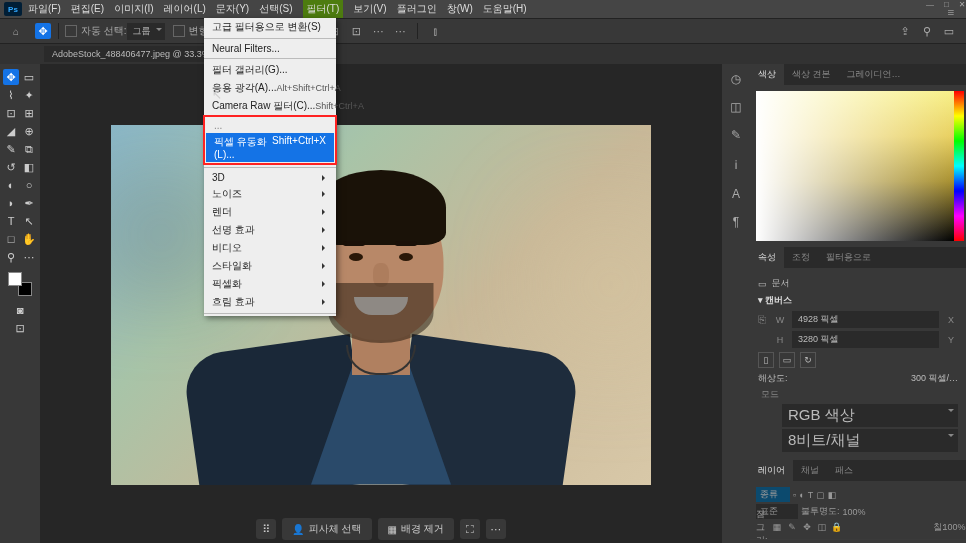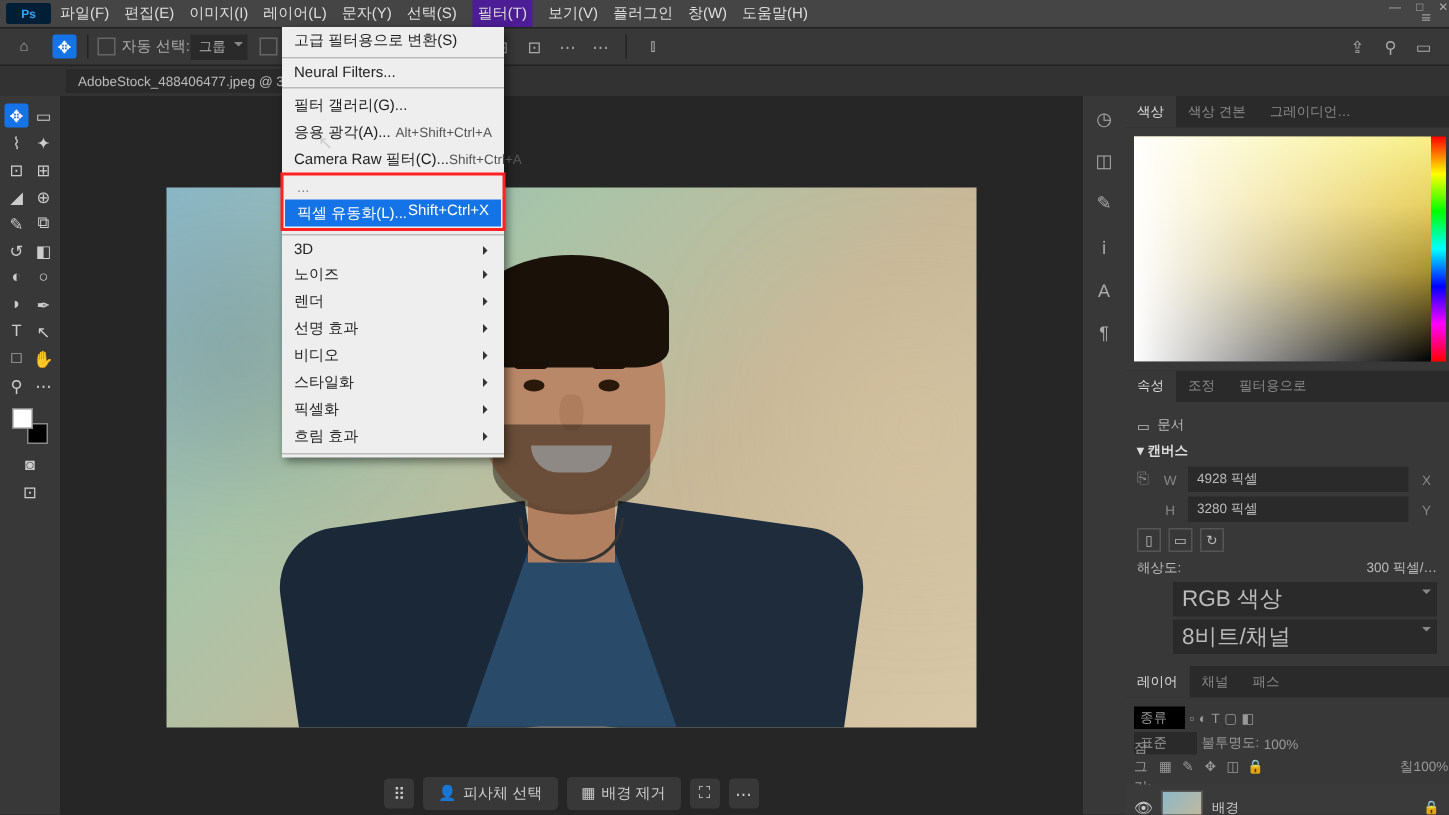--- a/index.html
+++ b/index.html
@@ -1,20 +1,20 @@
 <!DOCTYPE html>
 <html><head>
 <meta charset="utf-8">
 <style>
 * { margin: 0; padding: 0; box-sizing: border-box; font-family: "Malgun Gothic", Arial, sans-serif; }
 body { background: #323232; color: #ccc; font-size: 10px; overflow: hidden; width: 966px; height: 543px; position: relative; }
 .menubar { background: #454545; height: 18px; display: flex; align-items: center; padding: 0 4px; font-size: 10px; color: #ddd; }
-.menubar .logo { width: 30px; height: 14px; background: #001e36; color: #31a8ff; font-size: 8px; font-weight: bold; display: flex; align-items: center; justify-content: center; margin-right: 6px; border-radius: 2px; }
+.menubar .logo { width: 18px; height: 14px; background: #001e36; color: #31a8ff; font-size: 8px; font-weight: bold; display: flex; align-items: center; justify-content: center; margin-right: 6px; border-radius: 2px; }
 .menubar span { margin-right: 10px; cursor: default; }
-.menubar span.active { background: #4c1d95; padding: 2px 4px; }
+.menubar span.active { background: #4d7c0f; padding: 2px 4px; }
 .optbar { background: #383838; height: 26px; display: flex; align-items: center; padding: 0 6px; font-size: 10px; color: #aaa; border-top: 1px solid #222; border-bottom: 1px solid #222; }
 .optbar .home { width: 20px; height: 18px; display: flex; align-items: center; justify-content: center; margin-right: 8px; }
 .optbar .sep { width: 1px; height: 16px; background: #222; margin: 0 6px; }
 .optbar .check { width: 12px; height: 12px; border: 1px solid #666; margin-right: 4px; }
 .optbar .dd { background: #2a2a2a; padding: 2px 14px 2px 6px; margin-right: 8px; position: relative; font-size: 9px; }
 .optbar .dd::after { content: ""; position: absolute; right: 3px; top: 5px; border: 3px solid transparent; border-top-color: #888; }
 .optbar .iconbtn { width: 16px; height: 16px; margin: 0 3px; color: #aaa; font-size: 11px; display: flex; align-items: center; justify-content: center; }
 .tabbar { background: #323232; height: 20px; display: flex; align-items: center; padding-left: 44px; font-size: 9px; color: #bbb; }
 .tabbar .tab { padding: 3px 8px; background: #2a2a2a; }
 .main { display: flex; height: calc(100% - 64px); }
@@ -69,21 +69,21 @@
 .layers-panel { flex: 1; display: flex; flex-direction: column; }
 .layer-opts { padding: 4px 6px; font-size: 9px; color: #999; }
 .layer-opts .row { display: flex; align-items: center; margin: 2px 0; gap: 3px; }
 .lock-icons { display: flex; gap: 3px; align-items: center; font-size: 9px; }
 .lock-icons span { width: 12px; height: 12px; display: flex; align-items: center; justify-content: center; }
 .layer-list { flex: 1; background: #2e2e2e; }
 .layer-item { display: flex; align-items: center; padding: 4px 6px; background: #3a3a3a; gap: 6px; font-size: 9px; }
 .layer-item .eye { position: static; width: 12px; height: 10px; background: none; color: #ccc; font-size: 10px; }
 .layer-item .thumb { width: 28px; height: 22px; background: linear-gradient(135deg, #8bb8c8, #c8b898); border: 1px solid #555; }
 .layer-item .lock { margin-left: auto; font-size: 9px; color: #888; }
-.filter-menu { position: absolute; top: 18px; left: 188px; width: 148px; background: #eee; color: #222; font-size: 10px; box-shadow: 2px 2px 6px rgba(0,0,0,0.5); z-index: 100; }
+.filter-menu { position: absolute; top: 18px; left: 204px; width: 132px; background: #eee; color: #222; font-size: 10px; box-shadow: 2px 2px 6px rgba(0,0,0,0.5); z-index: 100; }
 .fm-item { padding: 2px 8px; display: flex; justify-content: space-between; align-items: center; white-space: nowrap; }
 .fm-item .sc { font-size: 9px; color: #555; }
 .fm-item .arrow { border: 3px solid transparent; border-left-color: #333; }
 .fm-sep { height: 1px; background: #bbb; margin: 2px 0; }
 .fm-hl-box { border: 2px solid #f22; padding: 1px; margin: 0 -1px; }
 .fm-hidden { padding: 2px 8px; color: #888; }
 .fm-highlighted { background: #1473e6; color: #fff; padding: 2px 8px; display: flex; justify-content: space-between; }
 .cursor { position: absolute; top: 88px; left: 212px; z-index: 200; font-size: 12px; pointer-events: none; }
 .hamburger { position: absolute; right: 4px; top: 2px; color: #888; font-size: 11px; }
 .wclose { position: absolute; right: 0; top: 0; width: 40px; height: 14px; display: flex; }
@@ -282,34 +282,37 @@
       </div>
       <div class="prop-icons">
         <span>▯</span>
         <span>▭</span>
         <span>↻</span>
       </div>
       <div class="prop-row">
           <span style="flex:1">해상도:</span>
           <span>300 픽셀/…</span>
         </div>
+      <div class="prop-row">
+          <span class="lbl" style="width:24px">모드</span>
+        </div>
       <div class="dd2">RGB 색상</div>
       <div class="dd2">8비트/채널</div>
     </div>
 
     <div class="panel-tabs">
       <span class="active">레이어</span>
       <span>채널</span>
       <span>패스</span>
       <span class="hamburger">≡</span>
     </div>
     <div class="layers-panel">
       <div class="layer-opts">
         <div class="row">
-          <span class="dd" style="background:#000000;padding:1px 12px 1px 4px">종류</span>
+          <span class="dd" style="background:#0c4a6e;padding:1px 12px 1px 4px">종류</span>
           <span>▫</span>
           <span>◐</span>
           <span>T</span>
           <span>▢</span>
           <span>◧</span>
         </div>
         <div class="row">
           <span class="dd" style="background:#2a2a2a;padding:1px 20px 1px 4px">표준</span>
           <span>불투명도:</span>
           <span>100%</span>

